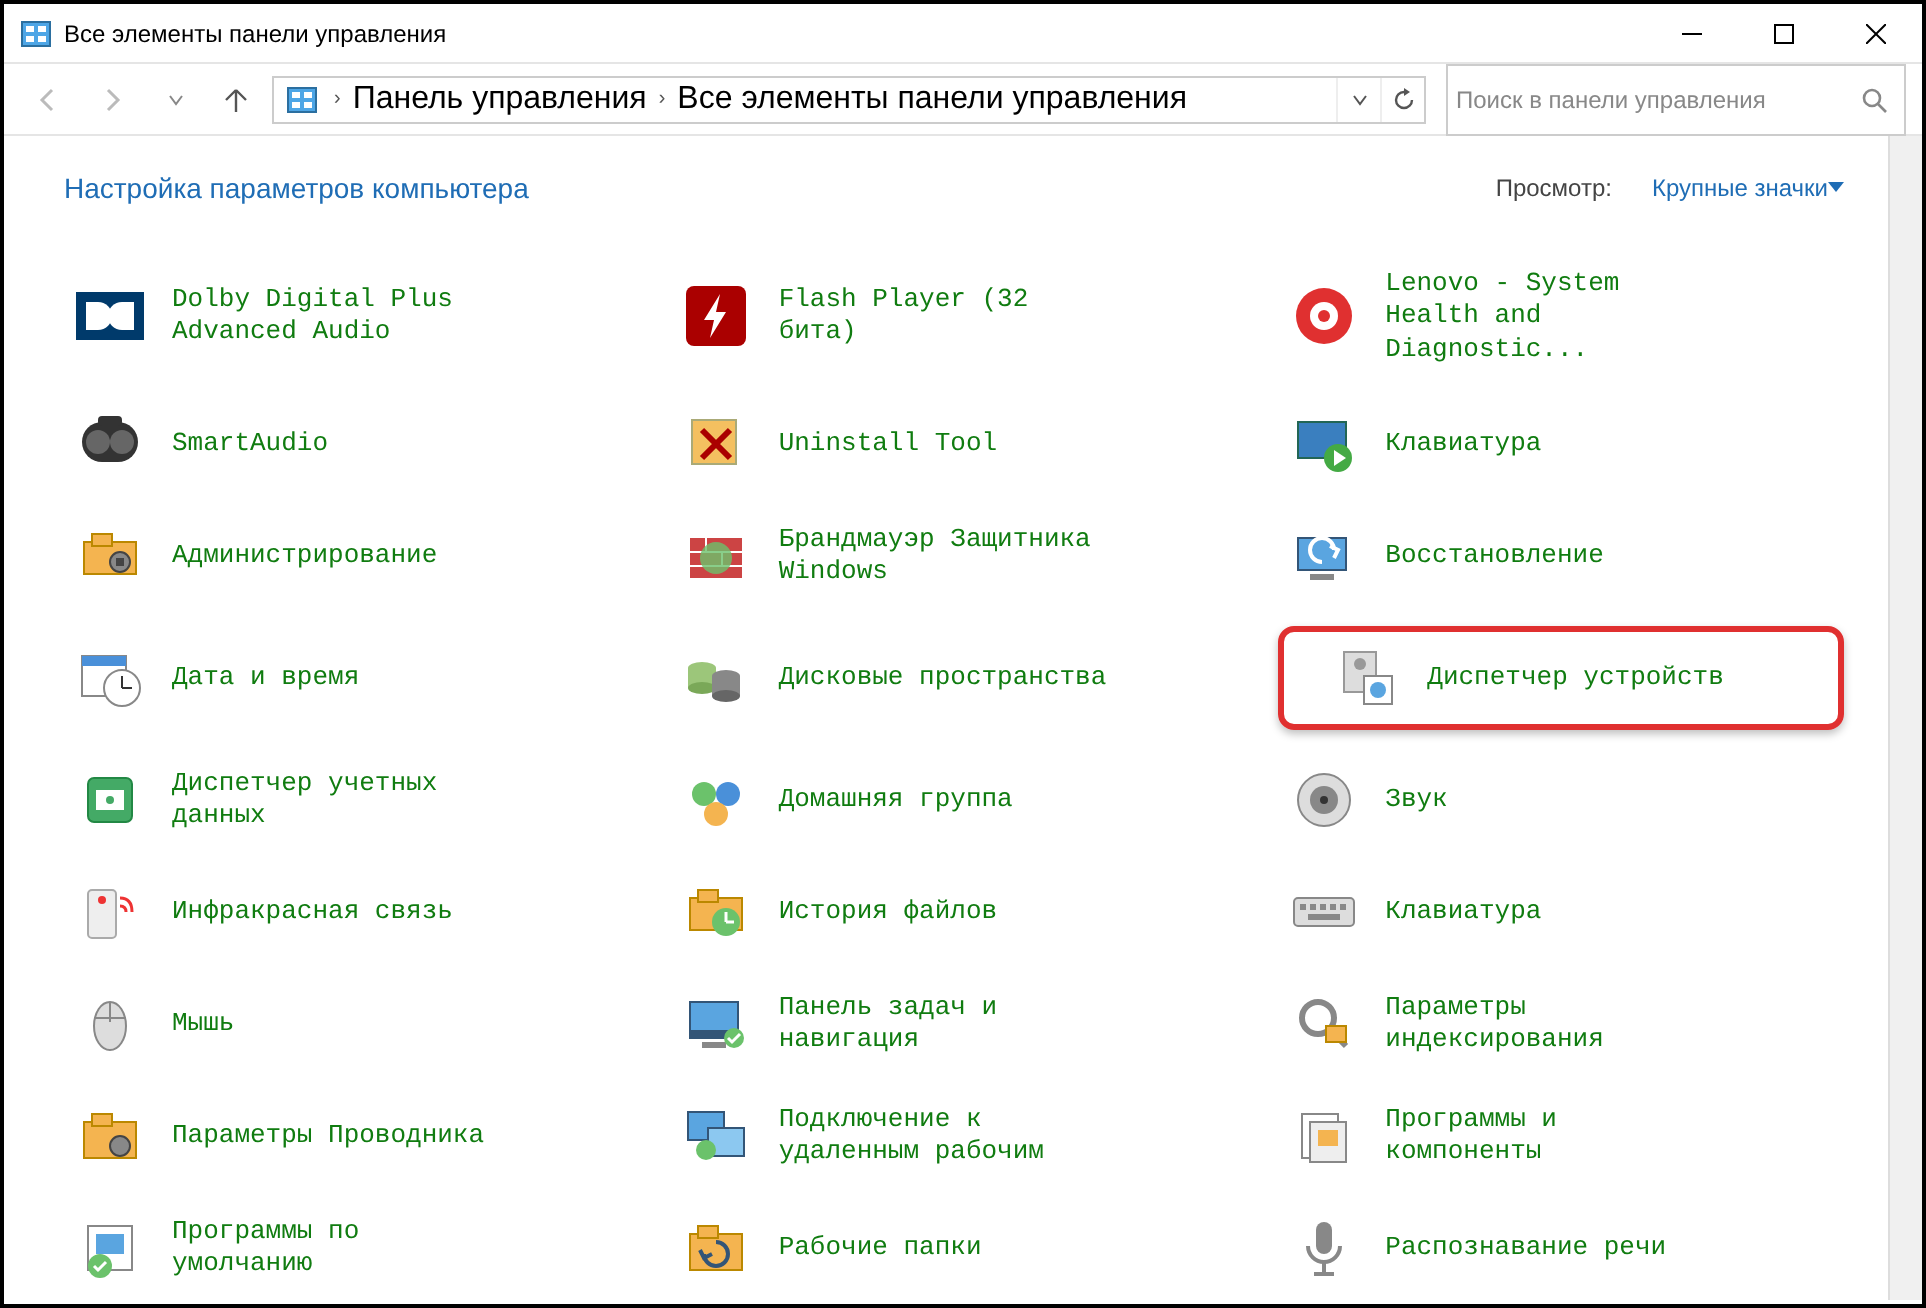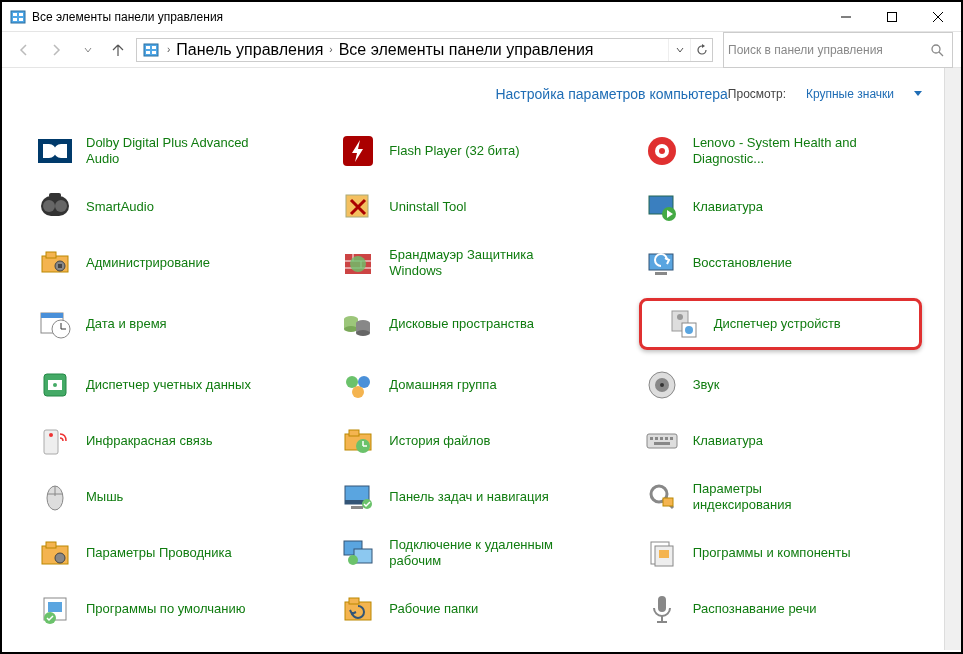--- a/index.html
+++ b/index.html
@@ -17,24 +17,24 @@
 .breadcrumb-sep { display: flex; align-items: center; padding: 0 4px; font-size: 10px; color: #555; }
 .breadcrumb-spacer { flex: 1; }
 .breadcrumb-drop, .breadcrumb-refresh { width: 22px; height: 22px; display: flex; align-items: center; justify-content: center; border-left: 1px solid #eee; }
 .search-box { display: flex; align-items: center; border: 1px solid #ccc; height: 36px; width: 230px; padding: 0 4px; color: #888; }
 .search-box input { border: none; outline: none; flex: 1; font-size: 12px; color: #333; }
 .search-box input::placeholder { color: #888; }
 .search-icon { width: 18px; }
 .content { height: calc(100% - 68px); overflow: hidden; display: flex; }
 .main { flex: 1; padding: 18px 22px 0 30px; overflow: hidden; }
 .header-row { display: flex; align-items: center; margin-bottom: 28px; }
-.page-title { color: #1f6db5; font-size: 14px; font-weight: 400; flex: 1; text-align: right; }
+.page-title { color: #1f6db5; font-size: 14px; font-weight: 400; flex: 1; }
 .view-label { font-size: 12px; color: #444; margin-right: 20px; text-align: right; }
-.view-select { color: #1f6db5; font-size: 12px; display: flex; align-items: center; gap: 20px; }
-.grid { display: grid; grid-template-columns: repeat(3, 1fr); column-gap: 20px; row-gap: 14px; }
+.view-select { color: #1f6db5; font-size: 12px; display: flex; align-items: center; gap: 0; }
+.grid { display: grid; grid-template-columns: repeat(3, 1fr); column-gap: 20px; row-gap: 14px; font-family: Liberation Mono, monospace; }
 .cp-item { display: flex; align-items: center; gap: 14px; padding: 4px 6px; }
 .cp-icon { width: 34px; height: 34px; flex-shrink: 0; display: flex; align-items: center; justify-content: center; }
 .cp-label { color: #107c10; font-size: 13px; line-height: 1.25; max-width: 170px; }
 .highlighted { border: 3px solid #e03030; border-radius: 8px; box-shadow: 0 2px 4px rgba(0,0,0,0.25); padding: 6px 24px; }
 .scrollbar { width: 17px; background: #f0f0f0; border-left: 1px solid #ddd; }
 svg { display: block; }
 </style>
 </head>
 <body>
 

